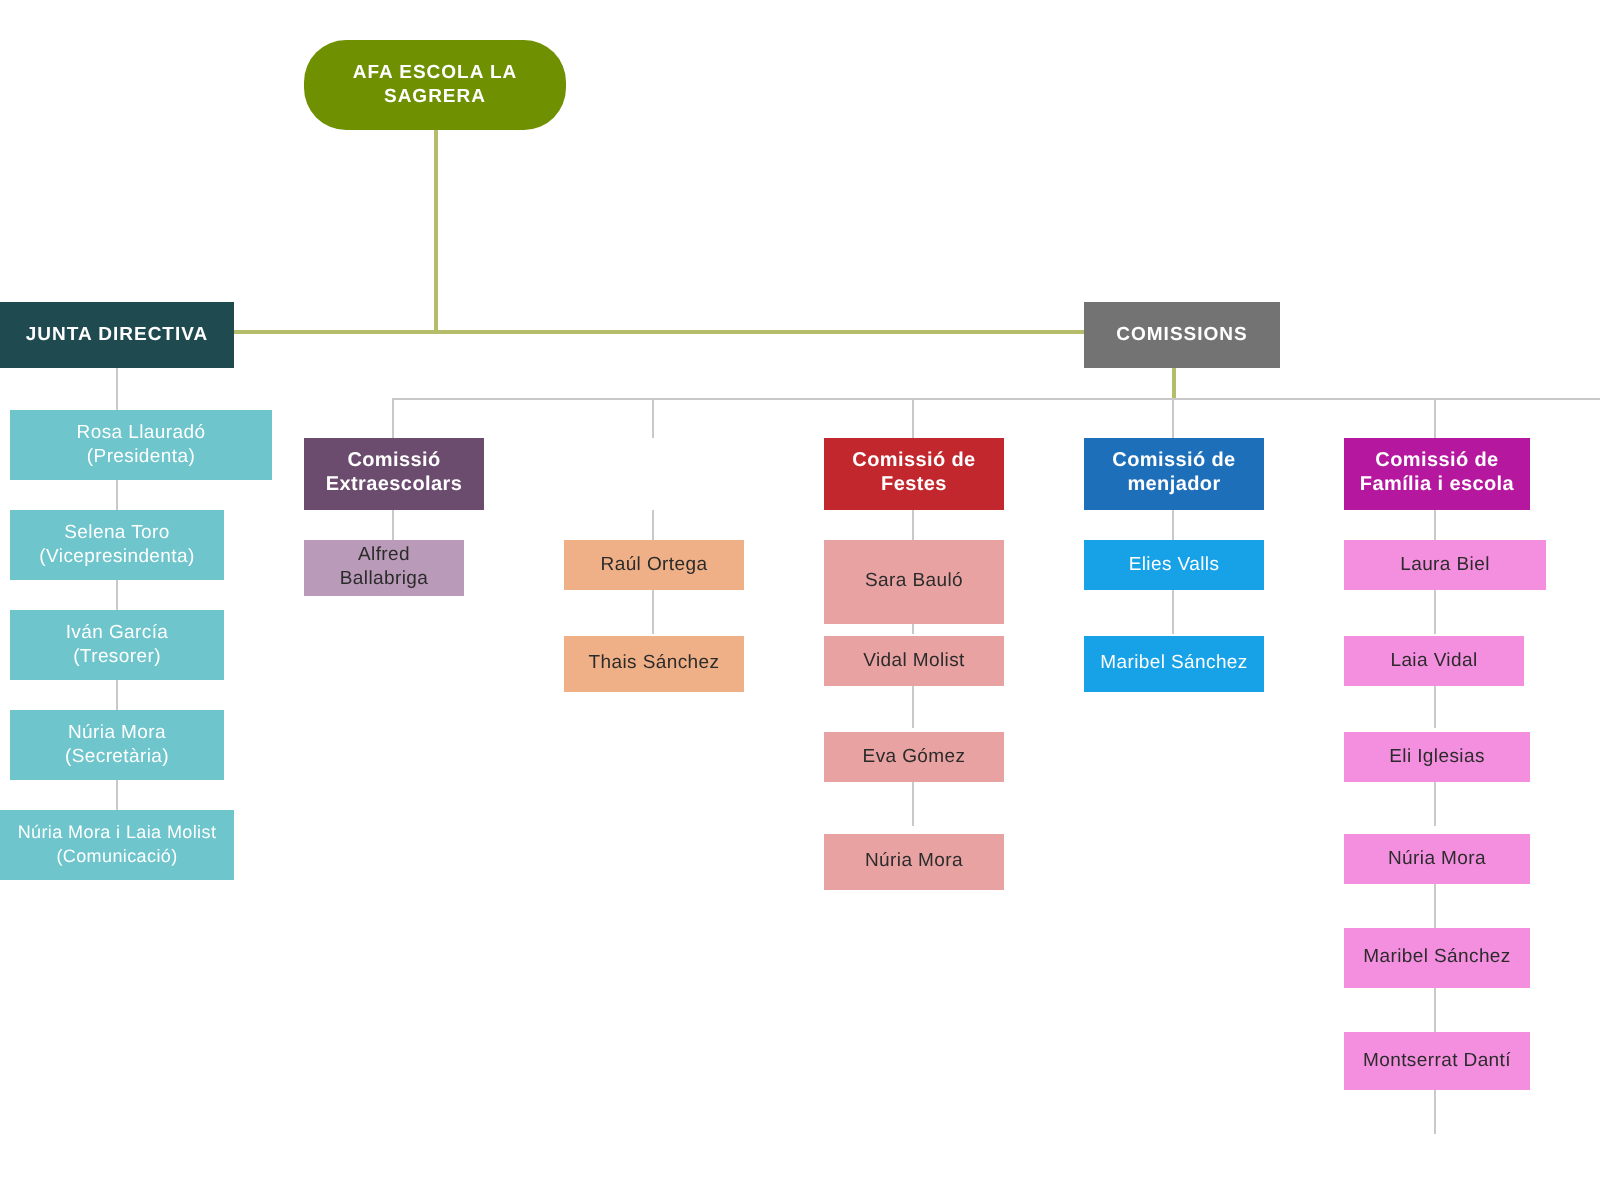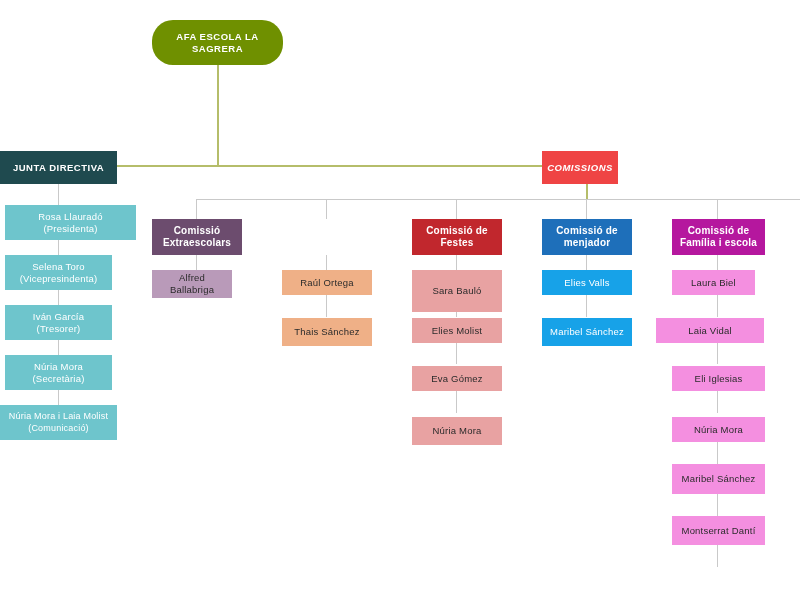--- a/index.html
+++ b/index.html
@@ -126,21 +126,21 @@
   <div class="node member-node member-white" style="left:5px; top:305px; width:107px; height:35px; background:#6ec5cc;">
     <span class="node-label">Iván García<br>(Tresorer)</span>
   </div>
   <div class="node member-node member-white" style="left:5px; top:355px; width:107px; height:35px; background:#6ec5cc;">
     <span class="node-label">Núria Mora<br>(Secretària)</span>
   </div>
   <div class="node member-node member-white" style="left:0px; top:405px; width:117px; height:35px; background:#6ec5cc; font-size:9px;">
     <span class="node-label">Núria Mora i Laia Molist<br>(Comunicació)</span>
   </div>
 
-  <div class="node branch-node" style="left:542px; top:151px; width:76px; height:33px; background:#ef4444;font-style:italic;">
+  <div class="node branch-node" style="left:542px; top:151px; width:98px; height:33px; background:#737373;">
     <span class="node-label">COMISSIONS</span>
   </div>
 
   <div class="node dept-node member-white" style="left:152px; top:219px; width:90px; height:36px; background:#6c4c6e;">
     <span class="node-label">Comissió Extraescolars</span>
   </div>
   <div class="node member-node member-dark" style="left:152px; top:270px; width:80px; height:28px; background:#b99ab9;">
     <span class="node-label">Alfred Ballabriga</span>
   </div>
 
@@ -151,21 +151,21 @@
     <span class="node-label">Thais Sánchez</span>
   </div>
 
   <div class="node dept-node member-white" style="left:412px; top:219px; width:90px; height:36px; background:#c1272d;">
     <span class="node-label">Comissió de Festes</span>
   </div>
   <div class="node member-node member-dark" style="left:412px; top:270px; width:90px; height:42px; background:#e8a2a2;">
     <span class="node-label">Sara Bauló</span>
   </div>
   <div class="node member-node member-dark" style="left:412px; top:318px; width:90px; height:25px; background:#e8a2a2;">
-    <span class="node-label">Elies Molist</span>
+    <span class="node-label">Vidal Molist</span>
   </div>
   <div class="node member-node member-dark" style="left:412px; top:366px; width:90px; height:25px; background:#e8a2a2;">
     <span class="node-label">Eva Gómez</span>
   </div>
   <div class="node member-node member-dark" style="left:412px; top:417px; width:90px; height:28px; background:#e8a2a2;">
     <span class="node-label">Núria Mora</span>
   </div>
 
   <div class="node dept-node member-white" style="left:542px; top:219px; width:90px; height:36px; background:#1e6fba;">
     <span class="node-label">Comissió de menjador</span>
@@ -173,24 +173,24 @@
   <div class="node member-node member-white" style="left:542px; top:270px; width:90px; height:25px; background:#17a2e8;">
     <span class="node-label">Elies Valls</span>
   </div>
   <div class="node member-node member-white" style="left:542px; top:318px; width:90px; height:28px; background:#17a2e8;">
     <span class="node-label">Maribel Sánchez</span>
   </div>
 
   <div class="node dept-node member-white" style="left:672px; top:219px; width:93px; height:36px; background:#b5179e;">
     <span class="node-label">Comissió de Família i escola</span>
   </div>
-  <div class="node member-node member-dark" style="left:672px; top:270px; width:83px; height:25px; background:#f48fe0;">
+  <div class="node member-node member-dark" style="left:672px; top:270px; width:101px; height:25px; background:#f48fe0;">
     <span class="node-label">Laura Biel</span>
   </div>
-  <div class="node member-node member-dark" style="left:656px; top:318px; width:108px; height:25px; background:#f48fe0;">
+  <div class="node member-node member-dark" style="left:672px; top:318px; width:90px; height:25px; background:#f48fe0;">
     <span class="node-label">Laia Vidal</span>
   </div>
   <div class="node member-node member-dark" style="left:672px; top:366px; width:93px; height:25px; background:#f48fe0;">
     <span class="node-label">Eli Iglesias</span>
   </div>
   <div class="node member-node member-dark" style="left:672px; top:417px; width:93px; height:25px; background:#f48fe0;">
     <span class="node-label">Núria Mora</span>
   </div>
   <div class="node member-node member-dark" style="left:672px; top:464px; width:93px; height:30px; background:#f48fe0;">
     <span class="node-label">Maribel Sánchez</span>

